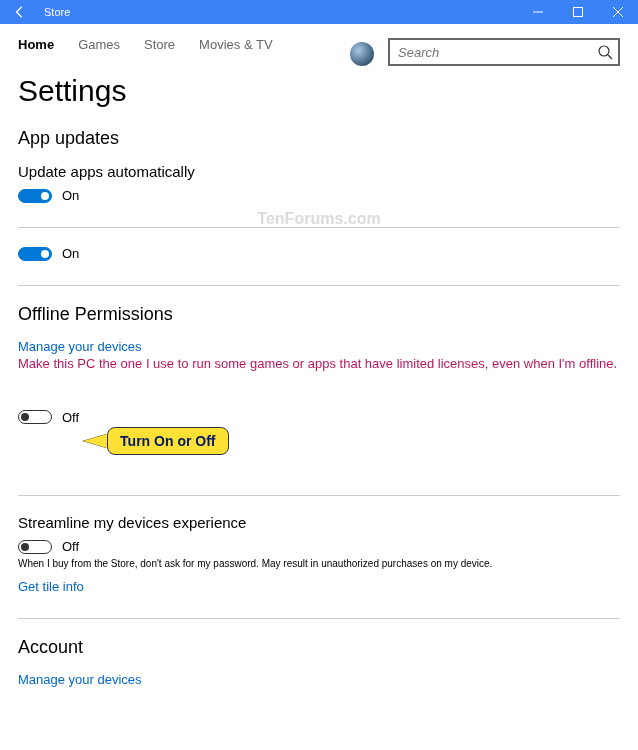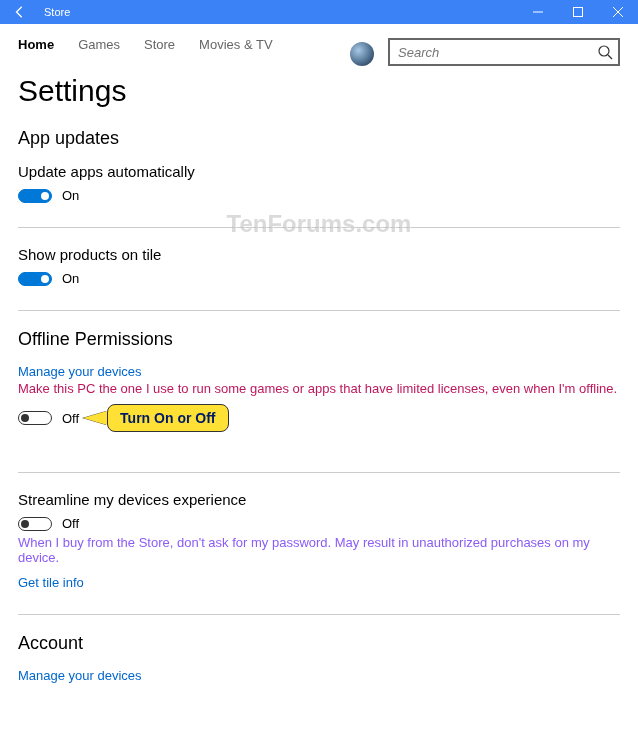--- a/index.html
+++ b/index.html
@@ -127,28 +127,29 @@
     font-size: 13px;
     text-decoration: none;
     cursor: pointer;
   }
   .desc {
     font-size: 13px;
     color: #be185d;
     margin-top: 2px;
   }
   .helptext {
-    font-size: 13px;
-    color: #8b5cf6;
+    font-size: 10px;
+    color: #000000;
   }
   .callout-wrap {
     position: relative;
     display: inline-block;
     margin-left: 28px;
     vertical-align: middle;
+    margin-top: 48px;
   }
   .callout {
     background: #ffe135;
     border: 1px solid #333;
     border-radius: 8px;
     padding: 5px 12px;
     font-weight: 700;
     color: #001a66;
     font-size: 14px;
     white-space: nowrap;
@@ -161,21 +162,21 @@
     width: 0; height: 0;
     border-top: 7px solid transparent;
     border-bottom: 7px solid transparent;
     border-right: 24px solid #ffe135;
     filter: drop-shadow(-1px 0 0 #333);
   }
   .watermark {
     position: absolute;
     left: 50%; top: 210px;
     transform: translateX(-50%);
-    font-size: 24px;
+    font-size: 16px;
     font-weight: 700;
     color: rgba(150,150,150,0.35);
     text-shadow: 1px 1px 0 rgba(255,255,255,0.5);
     pointer-events: none;
     font-family: Arial, sans-serif;
   }
   .offline-row { display:flex; align-items:center; }
 </style>
 </head>
 <body>
@@ -232,21 +233,20 @@
   <div class="setting-label">Update apps automatically</div>
   <div class="toggle-row">
     <div class="toggle on">
         <div class="knob"></div>
       </div>
     <span class="toggle-state">On</span>
   </div>
 
   <hr class="divider">
 
-  <div class="setting-label">Show products on tile</div>
   <div class="toggle-row">
     <div class="toggle on">
         <div class="knob"></div>
       </div>
     <span class="toggle-state">On</span>
   </div>
 
   <hr class="divider">
 
   <h2 class="section-title">Offline Permissions</h2>

